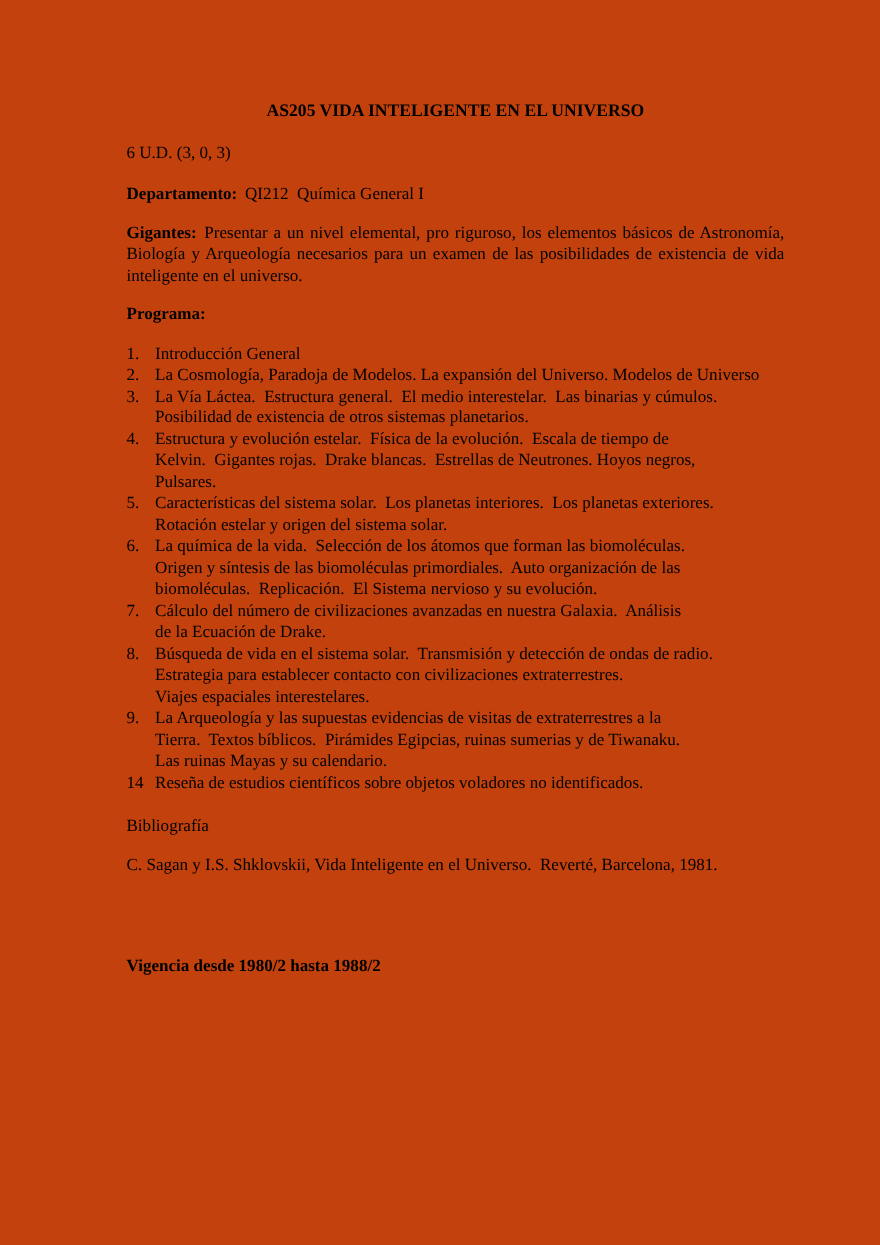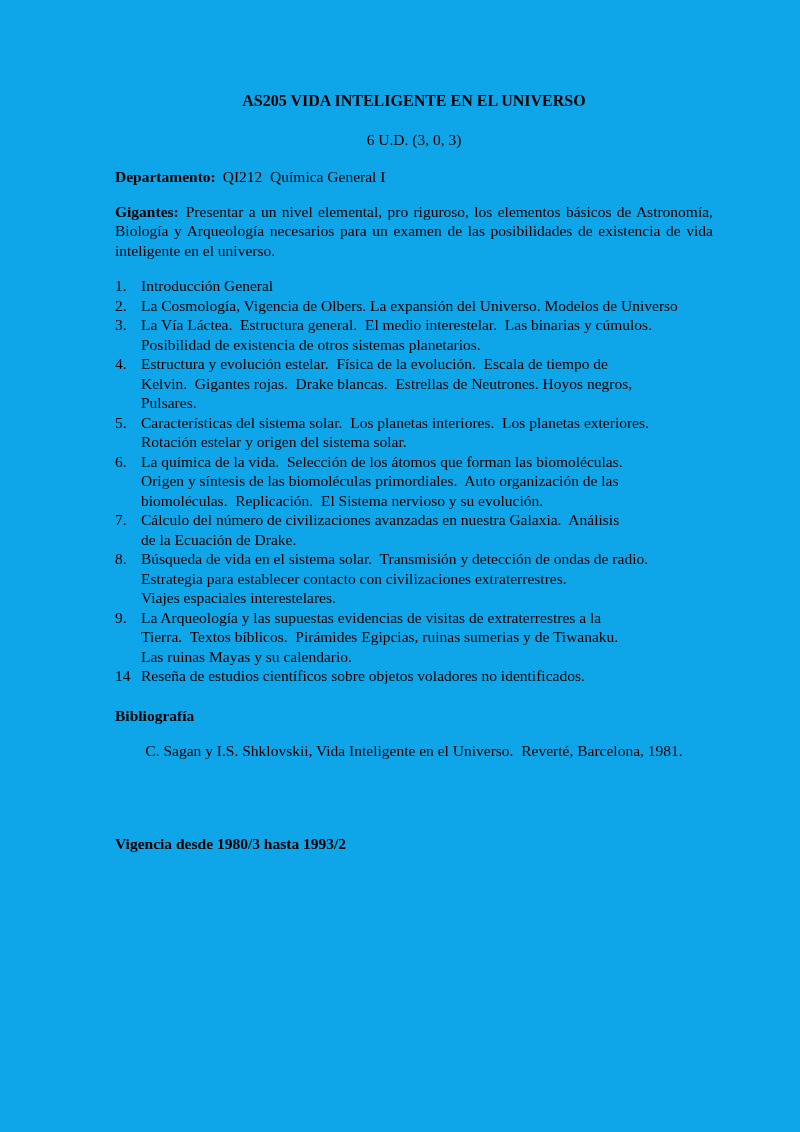--- a/index.html
+++ b/index.html
@@ -4,21 +4,21 @@
 <style>
   html, body {
     margin: 0;
     padding: 0;
     background: #ffffff;
   }
   .sheet {
     position: relative;
     width: 800px;
     height: 1132px;
-    background: #0ea5e9;
+    background: #c2410c;
     color: #000000;
     font-family: "Liberation Serif", "DejaVu Serif", serif;
     font-size: 15.5px;
     line-height: 19.5px;
     overflow: hidden;
   }
   .content {
     position: absolute;
     left: 115px;
     top: 91px;
@@ -26,21 +26,21 @@
   }
   .doc-title {
     margin: 0;
     font-size: 16px;
     font-weight: bold;
     text-align: center;
     line-height: 19.5px;
   }
   .credits {
     margin: 19px 0 0 0;
-    text-align: center;
+    text-align: left;
   }
   .prereq {
     margin: 18px 0 0 0;
   }
   .objectives {
     margin: 15px 0 0 0;
     text-align: justify;
   }
   .label-gap {
     margin-left: 7px;
@@ -61,24 +61,24 @@
   }
   .program-item .num {
     flex: 0 0 26px;
   }
   .program-item .item-text {
     flex: 1 1 auto;
     white-space: pre-wrap;
   }
   .bib-heading {
     margin: 20px 0 0 0;
-    font-weight: bold;
+    font-weight: normal;
   }
   .bib-entry-1 { margin: 18px 0 0 0; }
-  .bib-entry-2 { margin: 16px 0 0 0; text-align: center; }
+  .bib-entry-2 { margin: 16px 0 0 0; }
   .bib-line {
     white-space: pre-wrap;
   }
   .bib-cont {
     padding-left: 16px;
   }
   .validity {
     margin: 73px 0 0 0;
     font-weight: bold;
   }
@@ -90,29 +90,30 @@
   <div class="content">
 
     <h1 class="doc-title">AS205 VIDA INTELIGENTE EN EL UNIVERSO</h1>
 
     <p class="credits">6 U.D. (3, 0, 3)</p>
 
     <p class="prereq"><b>Departamento:</b><span class="label-gap prewrap">QI212  Química General I</span></p>
 
     <p class="objectives"><b>Gigantes:</b><span class="label-gap">Presentar a un nivel elemental, pro riguroso, los elementos básicos de Astronomía, Biología y Arqueología necesarios para un examen de las posibilidades de existencia de vida inteligente en el universo.</span></p>
 
+    <p class="section-heading">Programa:</p>
 
     <div class="program-list">
       <div class="program-item">
           <span class="num">1.</span>
           <span class="item-text">Introducción General</span>
         </div>
       <div class="program-item">
           <span class="num">2.</span>
-          <span class="item-text">La Cosmología, Vigencia de Olbers. La expansión del Universo. Modelos de Universo</span>
+          <span class="item-text">La Cosmología, Paradoja de Modelos. La expansión del Universo. Modelos de Universo</span>
         </div>
       <div class="program-item">
           <span class="num">3.</span>
           <span class="item-text">La Vía Láctea.  Estructura general.  El medio interestelar.  Las binarias y cúmulos.
 Posibilidad de existencia de otros sistemas planetarios.</span>
         </div>
       <div class="program-item">
           <span class="num">4.</span>
           <span class="item-text">Estructura y evolución estelar.  Física de la evolución.  Escala de tiempo de
 Kelvin.  Gigantes rojas.  Drake blancas.  Estrellas de Neutrones. Hoyos negros,
@@ -152,16 +153,16 @@
         </div>
     </div>
 
     <p class="bib-heading">Bibliografía</p>
 
 
     <div class="bib-entry-2">
       <div class="bib-line">C. Sagan y I.S. Shklovskii, Vida Inteligente en el Universo.  Reverté, Barcelona, 1981.</div>
     </div>
 
-    <p class="validity">Vigencia desde 1980/3 hasta 1993/2</p>
+    <p class="validity">Vigencia desde 1980/2 hasta 1988/2</p>
 
   </div>
 </div>
 
 </body></html>

